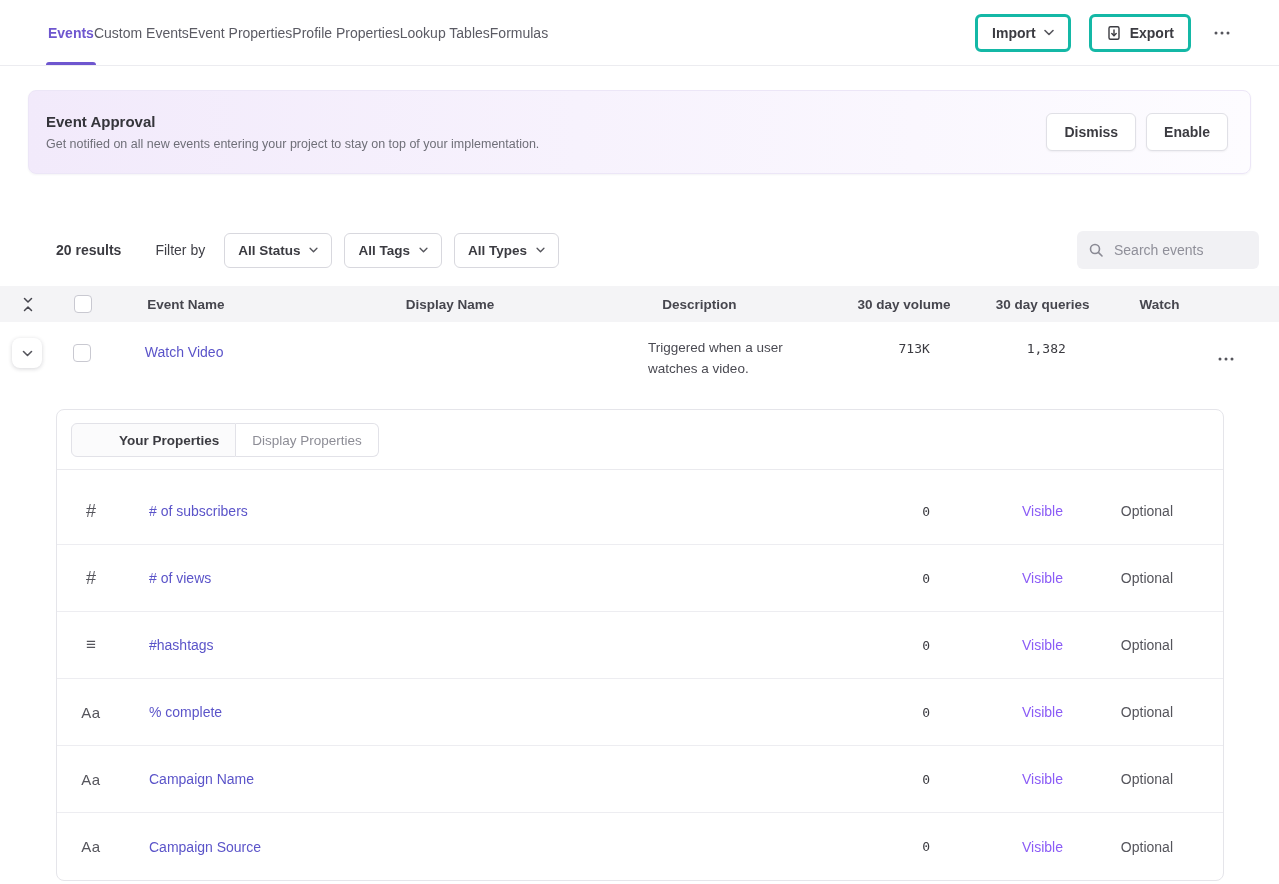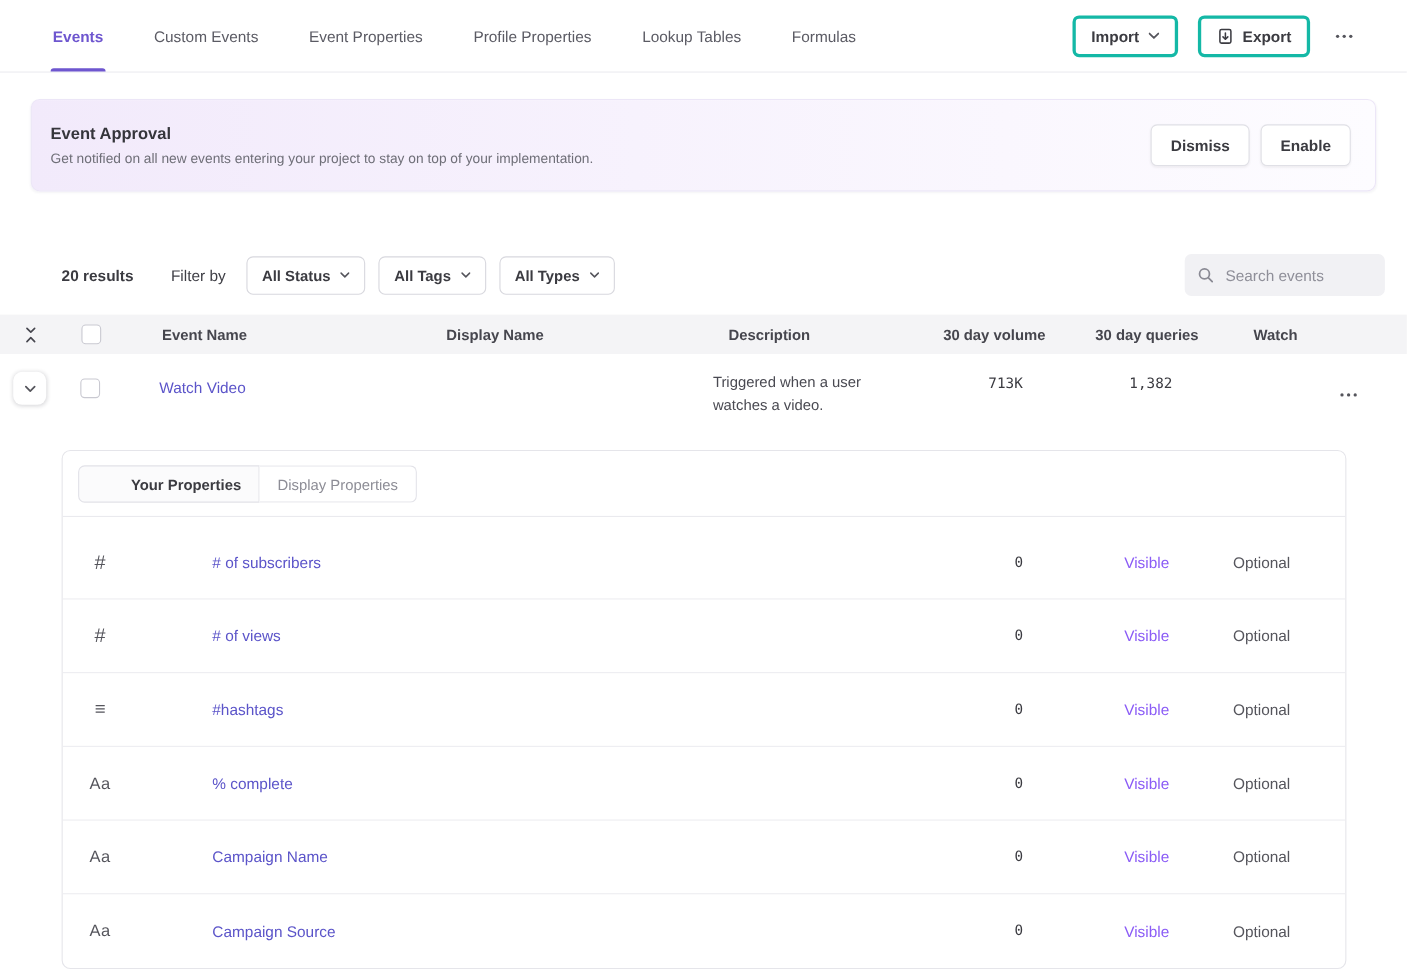--- a/index.html
+++ b/index.html
@@ -10,21 +10,21 @@
     --border:#e6e6ec;
   }
   *{box-sizing:border-box;}
   body{
     margin:0; width:1279px; height:884px; overflow:hidden;
     background:#fff; color:var(--text);
     font-family:"Liberation Sans", sans-serif; font-size:14px;
   }
   
   .topnav{display:flex; align-items:stretch; height:66px; border-bottom:1px solid #ececf0; padding:0 44px 0 48px; background:#fff;}
-  .tabs{display:flex; gap:46px;}
+  .tabs{display:flex; }
   .tab{display:flex; align-items:center; font-size:14px; color:#5b5b64; cursor:pointer; position:relative; white-space:nowrap;}
   .tab.active{color:var(--accent); font-weight:bold;}
   .tab.active::after{content:""; position:absolute; left:-2px; right:-2px; bottom:0; height:3px; border-radius:3px 3px 0 0; background:var(--accent);}
   .nav-right{margin-left:auto; display:flex; align-items:center; gap:18px;}
   .btn{display:inline-flex; align-items:center; gap:8px; border:3px solid #14b8a6; background:#fff; border-radius:6px; padding:8px 14px; font-size:14px; font-weight:bold; color:var(--text); cursor:pointer;}
   .icon-btn{border:none; background:none; padding:4px; cursor:pointer; display:flex; align-items:center;}
   svg{display:block;}
   
   .banner{
     margin:24px 28px 0 28px; height:84px; border-radius:8px;
@@ -75,21 +75,21 @@
   .ptab.second{border-left:none; border-radius:0 6px 6px 0;}
   .prop-rows{padding-top:8px;}
   .prop-row{display:flex; align-items:center; height:67px; border-bottom:1px solid #ededf1;}
   .prop-row:last-child{border-bottom:none;}
   .pc-icon{width:92px; padding-left:20px; display:flex;}
   .ptype{width:28px; display:flex; justify-content:center; color:#55555c;}
   .ptype.glyph-num{font-size:18px;}
   .ptype.glyph-list{font-size:17px;}
   .ptype.glyph-text{font-size:15px; letter-spacing:.5px;}
   .pc-name{flex:1;}
-  .prop-link{color:var(--link); font-size:14px; text-decoration:none; cursor:pointer;margin-left:44px;}
+  .prop-link{color:var(--link); font-size:14px; text-decoration:none; cursor:pointer;}
   .pc-count{width:80px; text-align:right; font-family:"DejaVu Sans Mono", monospace; font-size:13px;}
   .pc-vis{width:133px; text-align:right; font-size:14px; color:#8b5cf6;}
   .pc-req{width:110px; text-align:right; font-size:14px; color:#55555c;}
   .pc-pad{width:50px;}
 </style>
 </head>
 <body>
 
 <div class="topnav">
   <div class="tabs">

